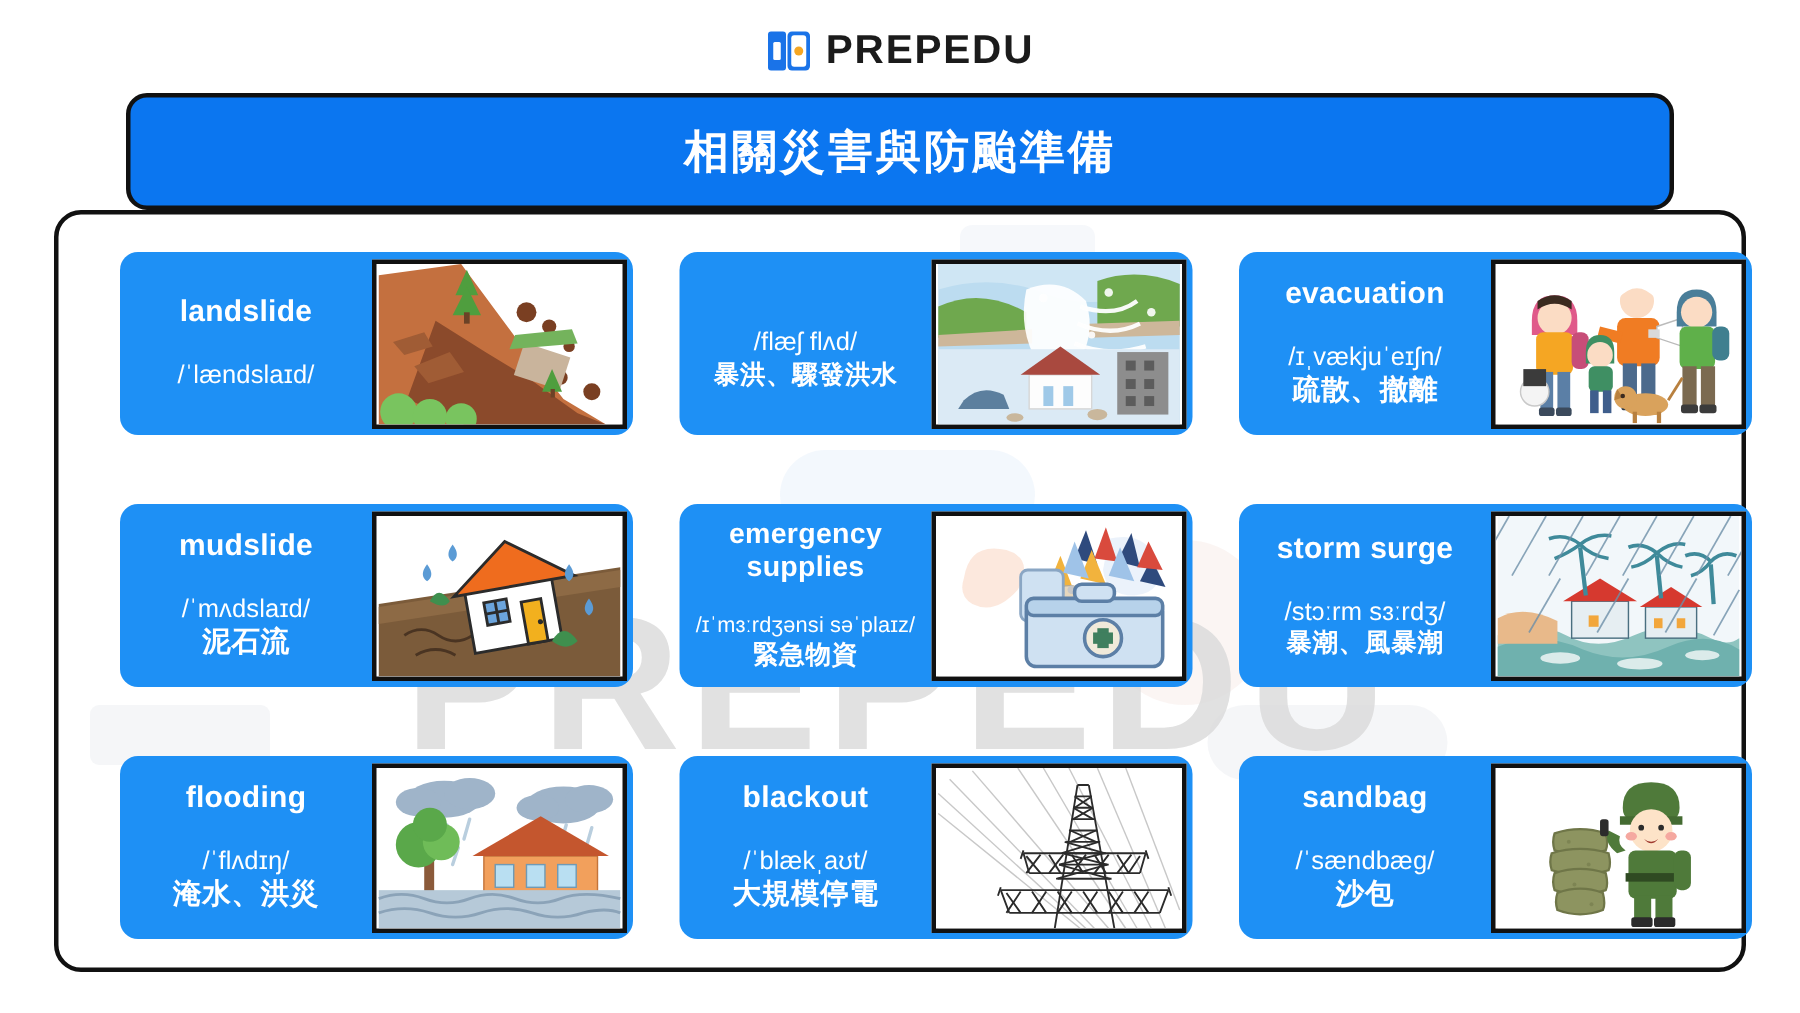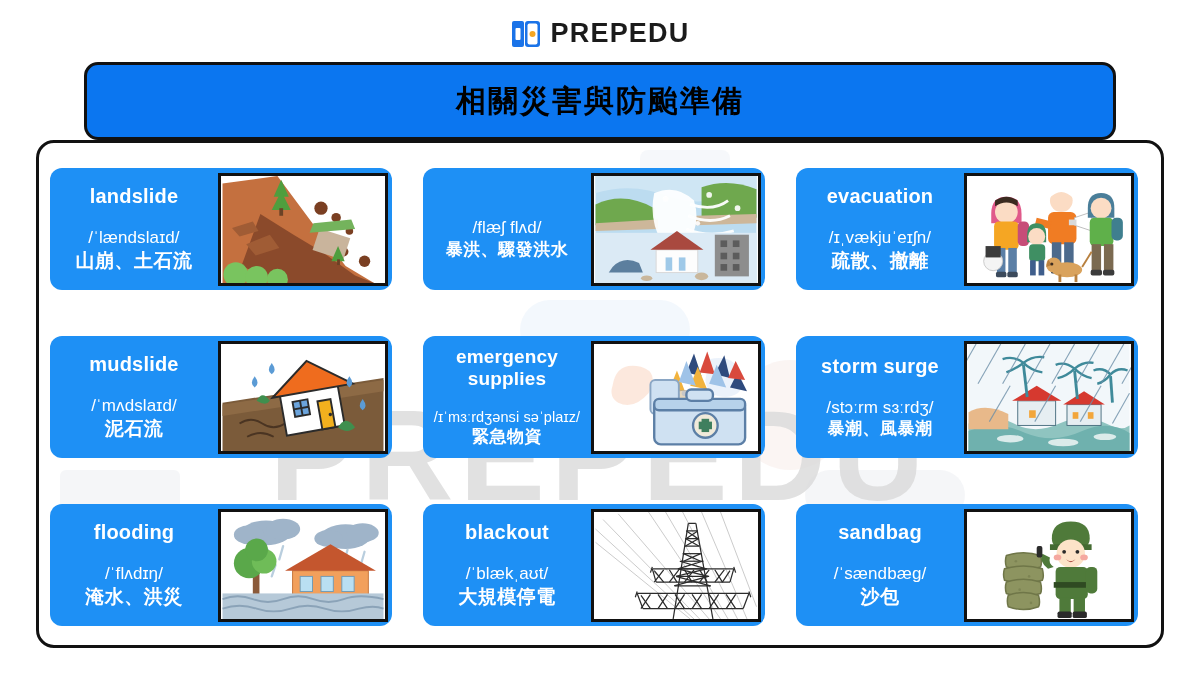--- a/index.html
+++ b/index.html
@@ -53,40 +53,40 @@
     position: absolute;
     left: 84px; top: 62px;
     width: 1032px; height: 78px;
     background: #0b76f0;
     border: 3px solid #111;
     border-radius: 14px;
     display: flex; align-items: center; justify-content: center;
     z-index: 3;
   }
   .header-title {
-    color: #000000;
+    color: #ffffff;
     font-size: 30px;
     font-weight: 700;
     letter-spacing: 2px;
   }
 
   
   .panel {
     position: absolute;
     left: 36px; top: 140px;
     width: 1128px; height: 508px;
     background: transparent;
     border: 3px solid #111;
     border-radius: 18px;
     z-index: 2;
   }
 
   .grid {
     position: absolute;
-    left: 50px; top: 168px;
+    left: 80px; top: 168px;
     width: 1076px;
     display: grid;
     grid-template-columns: repeat(3, 342px);
     grid-template-rows: repeat(3, 122px);
     column-gap: 31px;
     row-gap: 46px;
     z-index: 4;
   }
 
   
@@ -166,21 +166,20 @@
   </div>
 
   <div class="panel"></div>
 
   <div class="grid">
 
     <div class="card">
       <div class="card-text">
         <div class="word">landslide</div>
         <div class="ipa">/ˈlændslaɪd/</div>
-        <div class="zh">山崩、土石流</div>
       </div>
       <div class="thumb">
         <svg viewBox="0 0 170 113" xmlns="http://www.w3.org/2000/svg">
           <rect width="170" height="113" fill="#fff"></rect>
           <path d="M0 8 L58 0 L95 50 L130 95 L160 113 L0 113 Z" fill="#c4703f"></path>
           <path d="M40 40 L75 62 L105 80 L140 105 L160 113 L60 113 L20 95 Z" fill="#8b4a2b"></path>
           <path d="M10 55 L32 48 L38 58 L18 64 Z" fill="#a05c35"></path>
           <path d="M25 72 L50 62 L60 76 L35 84 Z" fill="#a05c35"></path>
           <circle cx="104" cy="34" r="7" fill="#7a3f22"></circle>
           <circle cx="120" cy="44" r="5" fill="#7a3f22"></circle>

